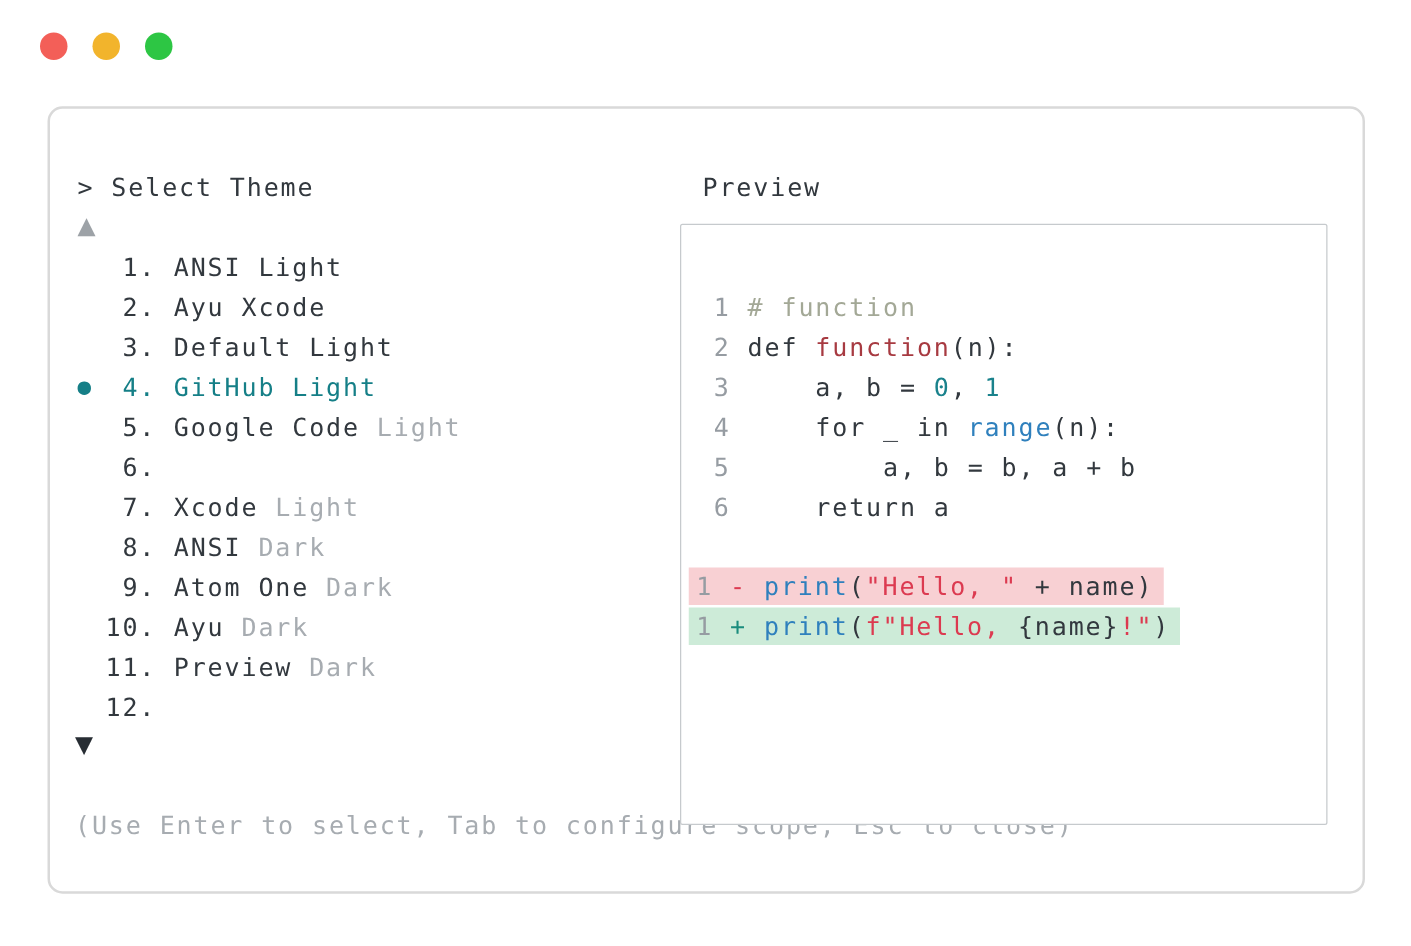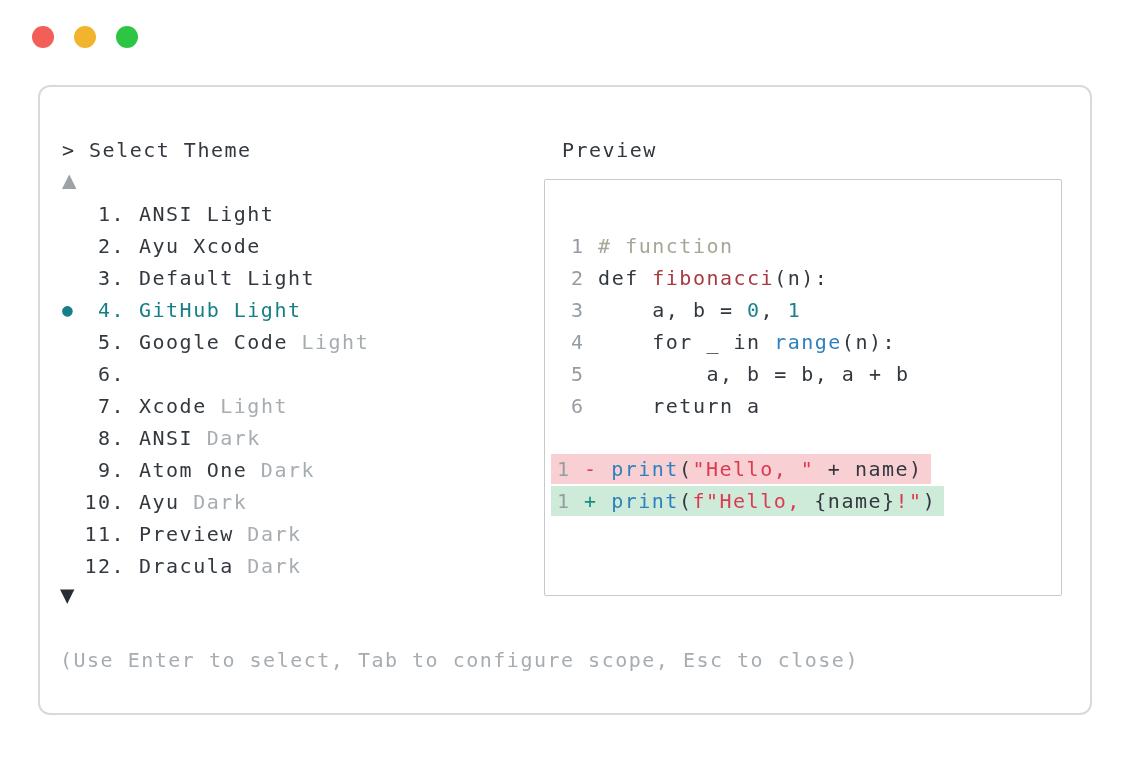--- a/index.html
+++ b/index.html
@@ -35,21 +35,21 @@
   .theme-list{position:absolute;left:22px;top:111px;margin:0;padding:0;list-style:none;}
   .theme-item{height:32px;line-height:32px;display:flex;white-space:pre;cursor:default;}
   .theme-item .marker{width:20px;display:inline-block;color:var(--accent-teal);font-size:18px;}
   .theme-item .num{width:43px;display:inline-block;text-align:right;}
   .theme-item .name{margin-left:14px;}
   .theme-item .muted{color:var(--text-muted);}
   .theme-item.selected{color:var(--accent-teal);}
 
   .preview-label{position:absolute;left:522px;top:48px;height:30px;line-height:30px;color:var(--text-dark);}
   .preview-box{
-    position:absolute;left:504px;top:92px;width:518px;height:417px;
+    position:absolute;left:504px;top:92px;width:518px;height:481px;
     border:1px solid var(--preview-border);border-radius:2px;background:#fff;
     box-sizing:border-box;overflow:hidden;
   }
   .preview-code{padding-top:50px;}
   .code-line{height:32px;line-height:32px;padding-left:26px;white-space:pre;}
   .code-line .ln{color:var(--line-number);}
   .code-spacer{height:32px;}
   .diff-line{
     display:inline-block;height:30px;line-height:30px;margin-left:6px;margin-bottom:2px;
     padding:0 8px 0 6px;white-space:pre;
@@ -85,30 +85,30 @@
       <li class="theme-item"><span class="marker"></span><span class="num">2.</span><span class="name"><span>Ayu Xcode</span></span></li>
       <li class="theme-item"><span class="marker"></span><span class="num">3.</span><span class="name"><span>Default Light</span></span></li>
       <li class="theme-item selected"><span class="marker">●</span><span class="num">4.</span><span class="name"><span>GitHub Light</span></span></li>
       <li class="theme-item"><span class="marker"></span><span class="num">5.</span><span class="name"><span>Google Code</span><span class="muted"> Light</span></span></li>
       <li class="theme-item"><span class="marker"></span><span class="num">6.</span></li>
       <li class="theme-item"><span class="marker"></span><span class="num">7.</span><span class="name"><span>Xcode</span><span class="muted"> Light</span></span></li>
       <li class="theme-item"><span class="marker"></span><span class="num">8.</span><span class="name"><span>ANSI</span><span class="muted"> Dark</span></span></li>
       <li class="theme-item"><span class="marker"></span><span class="num">9.</span><span class="name"><span>Atom One</span><span class="muted"> Dark</span></span></li>
       <li class="theme-item"><span class="marker"></span><span class="num">10.</span><span class="name"><span>Ayu</span><span class="muted"> Dark</span></span></li>
       <li class="theme-item"><span class="marker"></span><span class="num">11.</span><span class="name"><span>Preview</span><span class="muted"> Dark</span></span></li>
-      <li class="theme-item"><span class="marker"></span><span class="num">12.</span><span class="name"><span>Dracula</span><span class="muted"> Dark</span></span></li>
+      <li class="theme-item"><span class="marker"></span><span class="num">12.</span></li>
     </ul>
   <div class="scroll-down">▼</div>
   <div class="help">(Use Enter to select, Tab to configure scope, Esc to close)</div>
 
   <div class="preview-label">Preview</div>
   <div class="preview-box">
     <div class="preview-code" id="preview-code">
         <div class="code-line"><span class="ln">1 </span><span class="tok-comment"># function</span></div>
-        <div class="code-line"><span class="ln">2 </span><span class="tok-code">def </span><span class="tok-fn">fibonacci</span><span class="tok-code">(n):</span></div>
+        <div class="code-line"><span class="ln">2 </span><span class="tok-code">def </span><span class="tok-fn">function</span><span class="tok-code">(n):</span></div>
         <div class="code-line"><span class="ln">3 </span><span class="tok-code">    a, b = </span><span class="tok-num">0</span><span class="tok-code">, </span><span class="tok-num">1</span></div>
         <div class="code-line"><span class="ln">4 </span><span class="tok-code">    for _ in </span><span class="tok-builtin">range</span><span class="tok-code">(n):</span></div>
         <div class="code-line"><span class="ln">5 </span><span class="tok-code">        a, b = b, a + b</span></div>
         <div class="code-line"><span class="ln">6 </span><span class="tok-code">    return a</span></div>
         <div class="code-spacer"></div>
         <div class="diff-wrap">
           <div class="diff-line removed"><span class="ln">1 </span><span class="tok-del">- </span><span class="tok-builtin">print</span><span class="tok-code">(</span><span class="tok-str">"Hello, "</span><span class="tok-code"> + name)</span></div>
           <div class="diff-line added"><span class="ln">1 </span><span class="tok-ins">+ </span><span class="tok-builtin">print</span><span class="tok-code">(</span><span class="tok-str">f"Hello, </span><span class="tok-code">{name}</span><span class="tok-str">!"</span><span class="tok-code">)</span></div>
         </div>
       </div>

